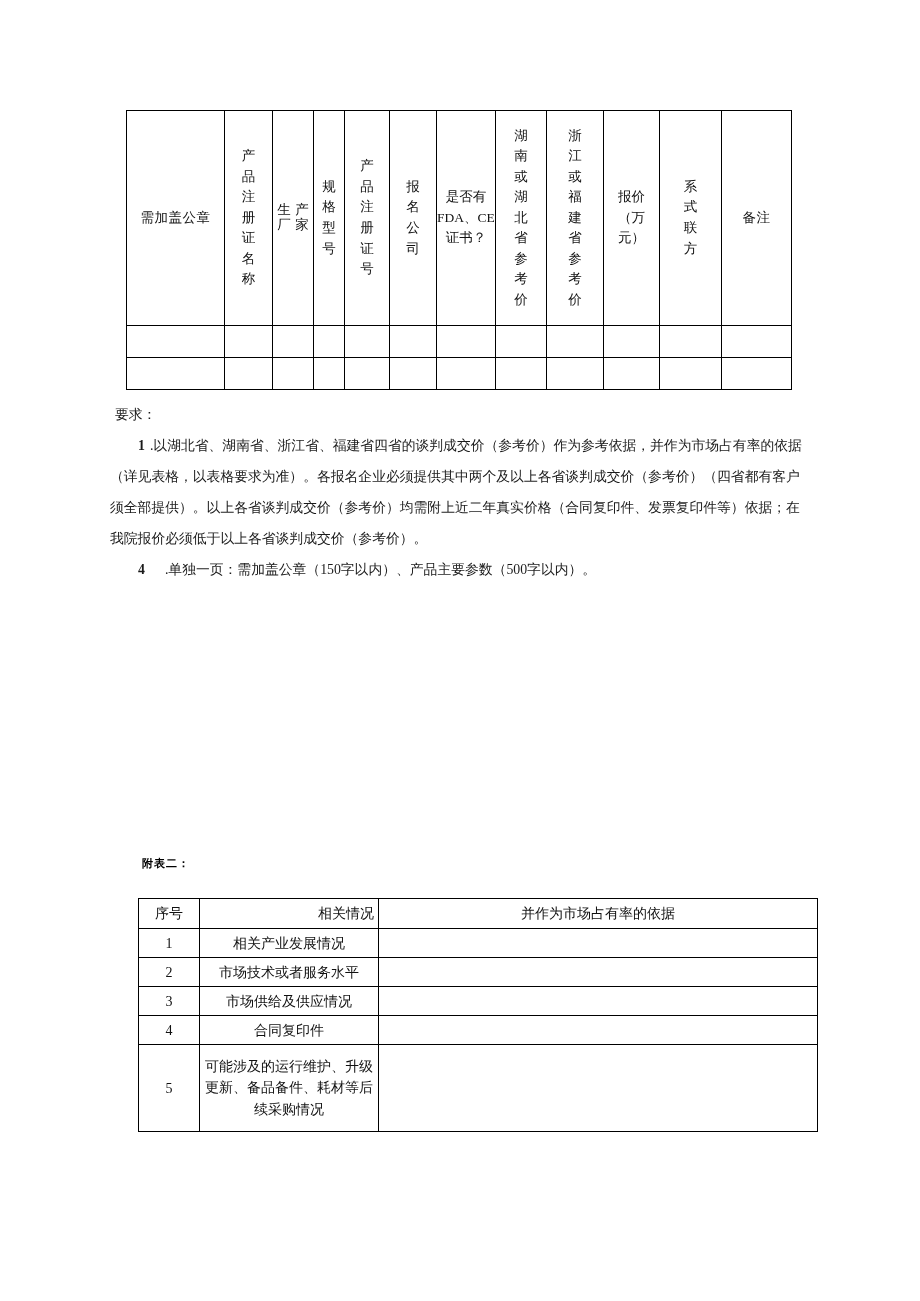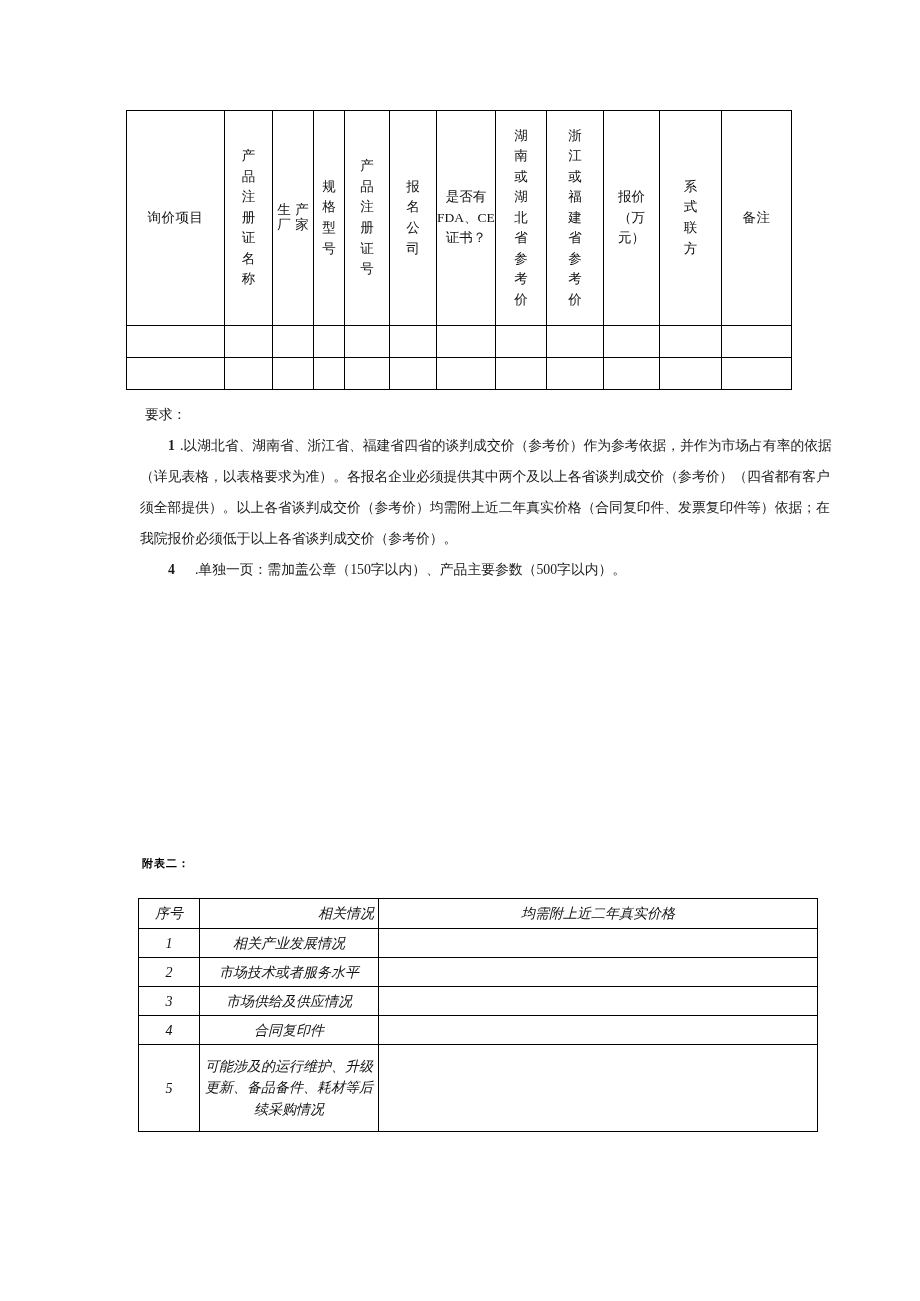--- a/index.html
+++ b/index.html
@@ -82,21 +82,21 @@
     font-size: 13.5px;
     line-height: 1.1;
     width: 36px;
     margin: 0 auto;
   }
   .h-grid22 span { display: block; }
 
   
   .req {
     position: absolute;
-    left: 140px;
+    left: 110px;
     top: 399px;
     width: 700px;
     font-size: 13.8px;
     line-height: 31px;
     color: #1a1a1a;
   }
   .req .lead {
     margin: 0 0 0 5px;
   }
   .req p.item {
@@ -124,21 +124,20 @@
     letter-spacing: 1px;
     padding-left: 16px;
   }
 
   
   .t2-wrap {
     position: absolute;
     left: 138px;
     top: 898px;
     width: 652px;
-    font-style: italic;
   }
   table.t2 {
     border-collapse: collapse;
     table-layout: fixed;
     width: 652px;
   }
   table.t2 td {
     border: 1px solid #000000;
     font-size: 14px;
     line-height: 1.5;
@@ -177,21 +176,21 @@
           <col style="width:51px">
           <col style="width:57px">
         <col style="width:56px">
           <col style="width:62px">
           <col style="width:70px">
       </colgroup>
 
       <tbody>
           <tr class="hdr">
         <td>
-          <span class="h-horiz">询价项目</span>
+          <span class="h-horiz">需加盖公章</span>
         </td>
 
         <td>
           <span class="h-vert">
             <span>产</span>
             <span>品</span>
             <span>注</span>
             <span>册</span>
             <span>证</span>
             <span>名</span>
@@ -339,21 +338,21 @@
   </div>
 
   <div class="fb2">附表二：</div>
 
   <div class="t2-wrap">
     <table class="t2">
       <tbody>
           <tr class="hdr">
         <td class="c-no">序号</td>
         <td class="c-mid">相关情况</td>
-        <td class="c-fill">均需附上近二年真实价格</td>
+        <td class="c-fill">并作为市场占有率的依据</td>
       </tr>
 
       <tr class="r-std">
         <td class="c-no">1</td>
         <td class="c-mid">相关产业发展情况</td>
         <td class="c-fill"></td>
       </tr>
 
       <tr class="r-std">
         <td class="c-no">2</td>

